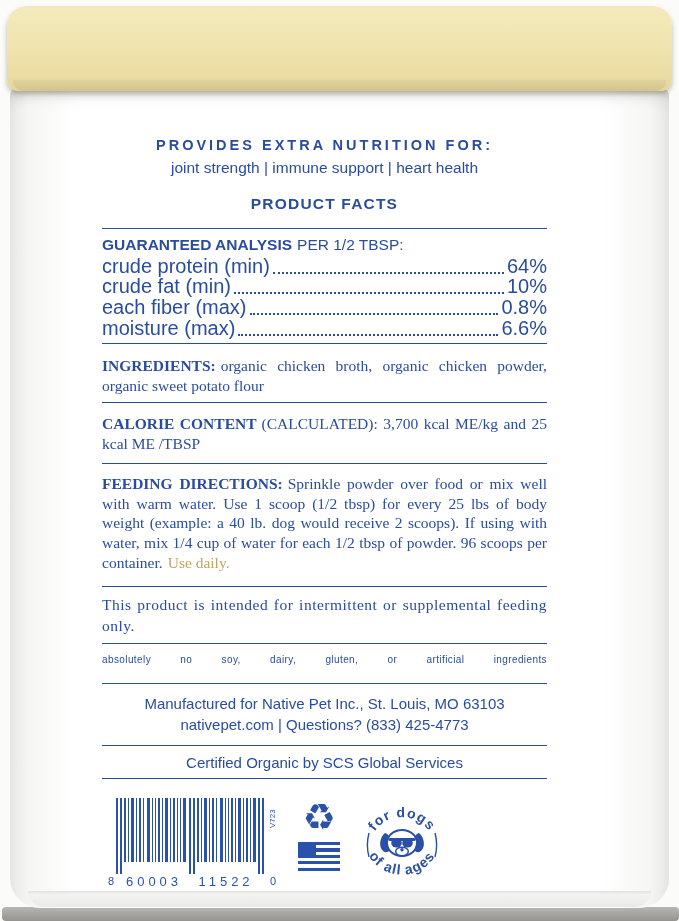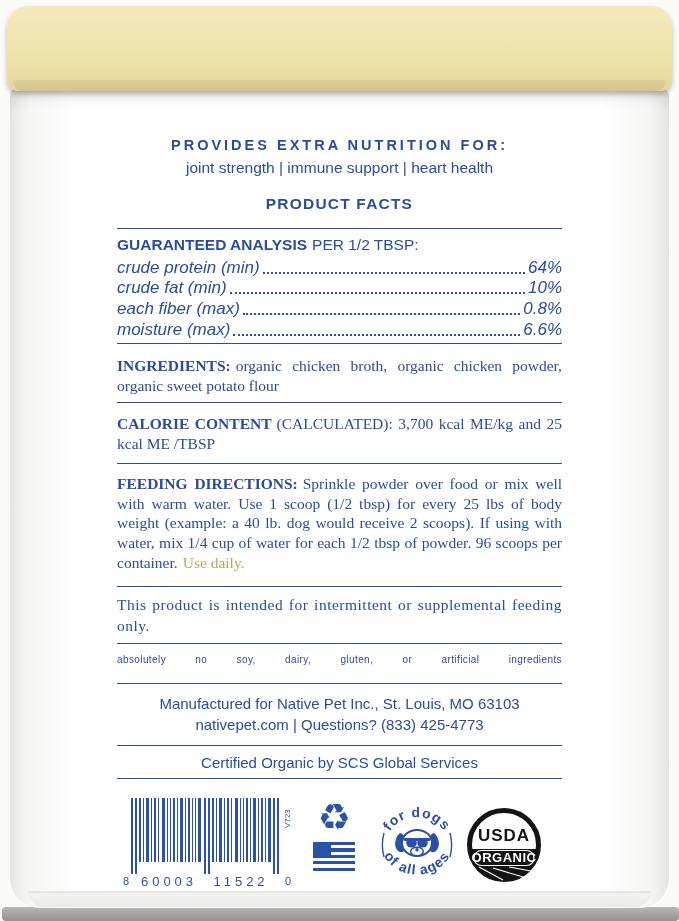--- a/index.html
+++ b/index.html
@@ -31,29 +31,29 @@
     background:linear-gradient(180deg,#f5f5f4,#e9e9e7);
     border-radius:0 0 22px 22px;
     box-shadow:inset 0 2px 2px rgba(0,0,0,.07);
   }
   .ground{
     position:absolute;left:2px;right:0;top:907px;height:14px;z-index:0;
     background:linear-gradient(180deg,#b7b6b4,#94938f);
     border-radius:4px;
   }
   
-  .content{position:absolute;left:117px;top:0;width:445px;height:887px;z-index:4;color:#2a4c9f;}
+  .content{position:absolute;left:102px;top:0;width:445px;height:887px;z-index:4;color:#2a4c9f;}
   .rule{position:absolute;left:0;width:100%;border:0;border-top:1.6px solid #2a4c9f;}
   .provides{position:absolute;top:137px;width:100%;text-align:center;
     font-size:14.5px;font-weight:bold;letter-spacing:3px;}
   .benefits{position:absolute;top:159px;width:100%;text-align:center;font-size:15.5px;}
   .facts{position:absolute;top:195px;width:100%;text-align:center;
     font-size:15.5px;font-weight:bold;letter-spacing:1.2px;}
   .ga-head{position:absolute;top:236px;width:100%;font-size:15.5px;white-space:nowrap;}
-  .ga-rows{position:absolute;top:257px;width:100%;font-size:17px;font-style:italic;}
+  .ga-rows{position:absolute;top:257px;width:100%;font-size:20px;}
   .ga-row{display:flex;align-items:flex-end;height:20.7px;}
   .ga-row .dots{flex:1;border-bottom:2.2px dotted #2a4c9f;margin:0 3px 4px 3px;}
   .para{position:absolute;width:100%;font-size:15.5px;line-height:19.7px;text-align:justify;font-family:Liberation Serif, serif;}
   .h{font-weight:bold;margin-right:5px;}
   .tan{color:#bfa567;margin-left:5px;}
   .ingredients{top:356px;}
   .calorie{top:414px;}
   .feeding{top:474px;}
   .intermittent{top:595px;letter-spacing:.5px;line-height:20.6px;}
   .noclaims{position:absolute;top:654px;width:100%;font-size:10px;letter-spacing:.4px;
@@ -229,26 +229,14 @@
       <path d="M60,36 C65,40 67,49 62,54 C58,57 54,54 54,48 C54,42 56,37 60,36 Z" fill="#2b4fa6"></path>
       <ellipse cx="43" cy="46" rx="15" ry="13" fill="#ffffff" stroke="#2b4fa6" stroke-width="2"></ellipse>
       <rect x="29.5" y="41" width="27" height="3" rx="1.5" fill="#2b4fa6"></rect>
       <ellipse cx="37.5" cy="46" rx="5.3" ry="4.6" fill="#2b4fa6"></ellipse>
       <ellipse cx="48.5" cy="46" rx="5.3" ry="4.6" fill="#2b4fa6"></ellipse>
       <ellipse cx="43" cy="54.5" rx="6.3" ry="4.3" fill="#ffffff" stroke="#2b4fa6" stroke-width="1.5"></ellipse>
       <circle cx="43" cy="52.8" r="1.7" fill="#2b4fa6"></circle>
     </svg>
   </div>
 
-  <div class="usda">
-    <svg width="78" height="84" viewBox="0 0 78 84">
-      <circle cx="39" cy="42" r="34.5" fill="#ffffff" stroke="#141414" stroke-width="5"></circle>
-      <path d="M4.8,46 A34.3,34.3 0 0 0 73.2,46 Z" fill="#141414"></path>
-      <text x="39" y="38" font-size="17" font-weight="bold" text-anchor="middle" fill="#141414" letter-spacing="1">USDA</text>
-      <rect x="9" y="47.5" width="60" height="15" rx="7.5" fill="none" stroke="#ffffff" stroke-width="1.2"></rect>
-      <text x="39" y="59" font-size="13" font-weight="bold" text-anchor="middle" fill="#ffffff" letter-spacing="0.5">ORGANIC</text>
-      <path d="M14,64 L38,77" stroke="#ffffff" stroke-width="1.1"></path>
-      <path d="M28,65 L58,74" stroke="#ffffff" stroke-width="1.1"></path>
-      <path d="M44,64 L66,68" stroke="#ffffff" stroke-width="1.1"></path>
-    </svg>
-  </div>
 
 </div>
 
 </body></html>

